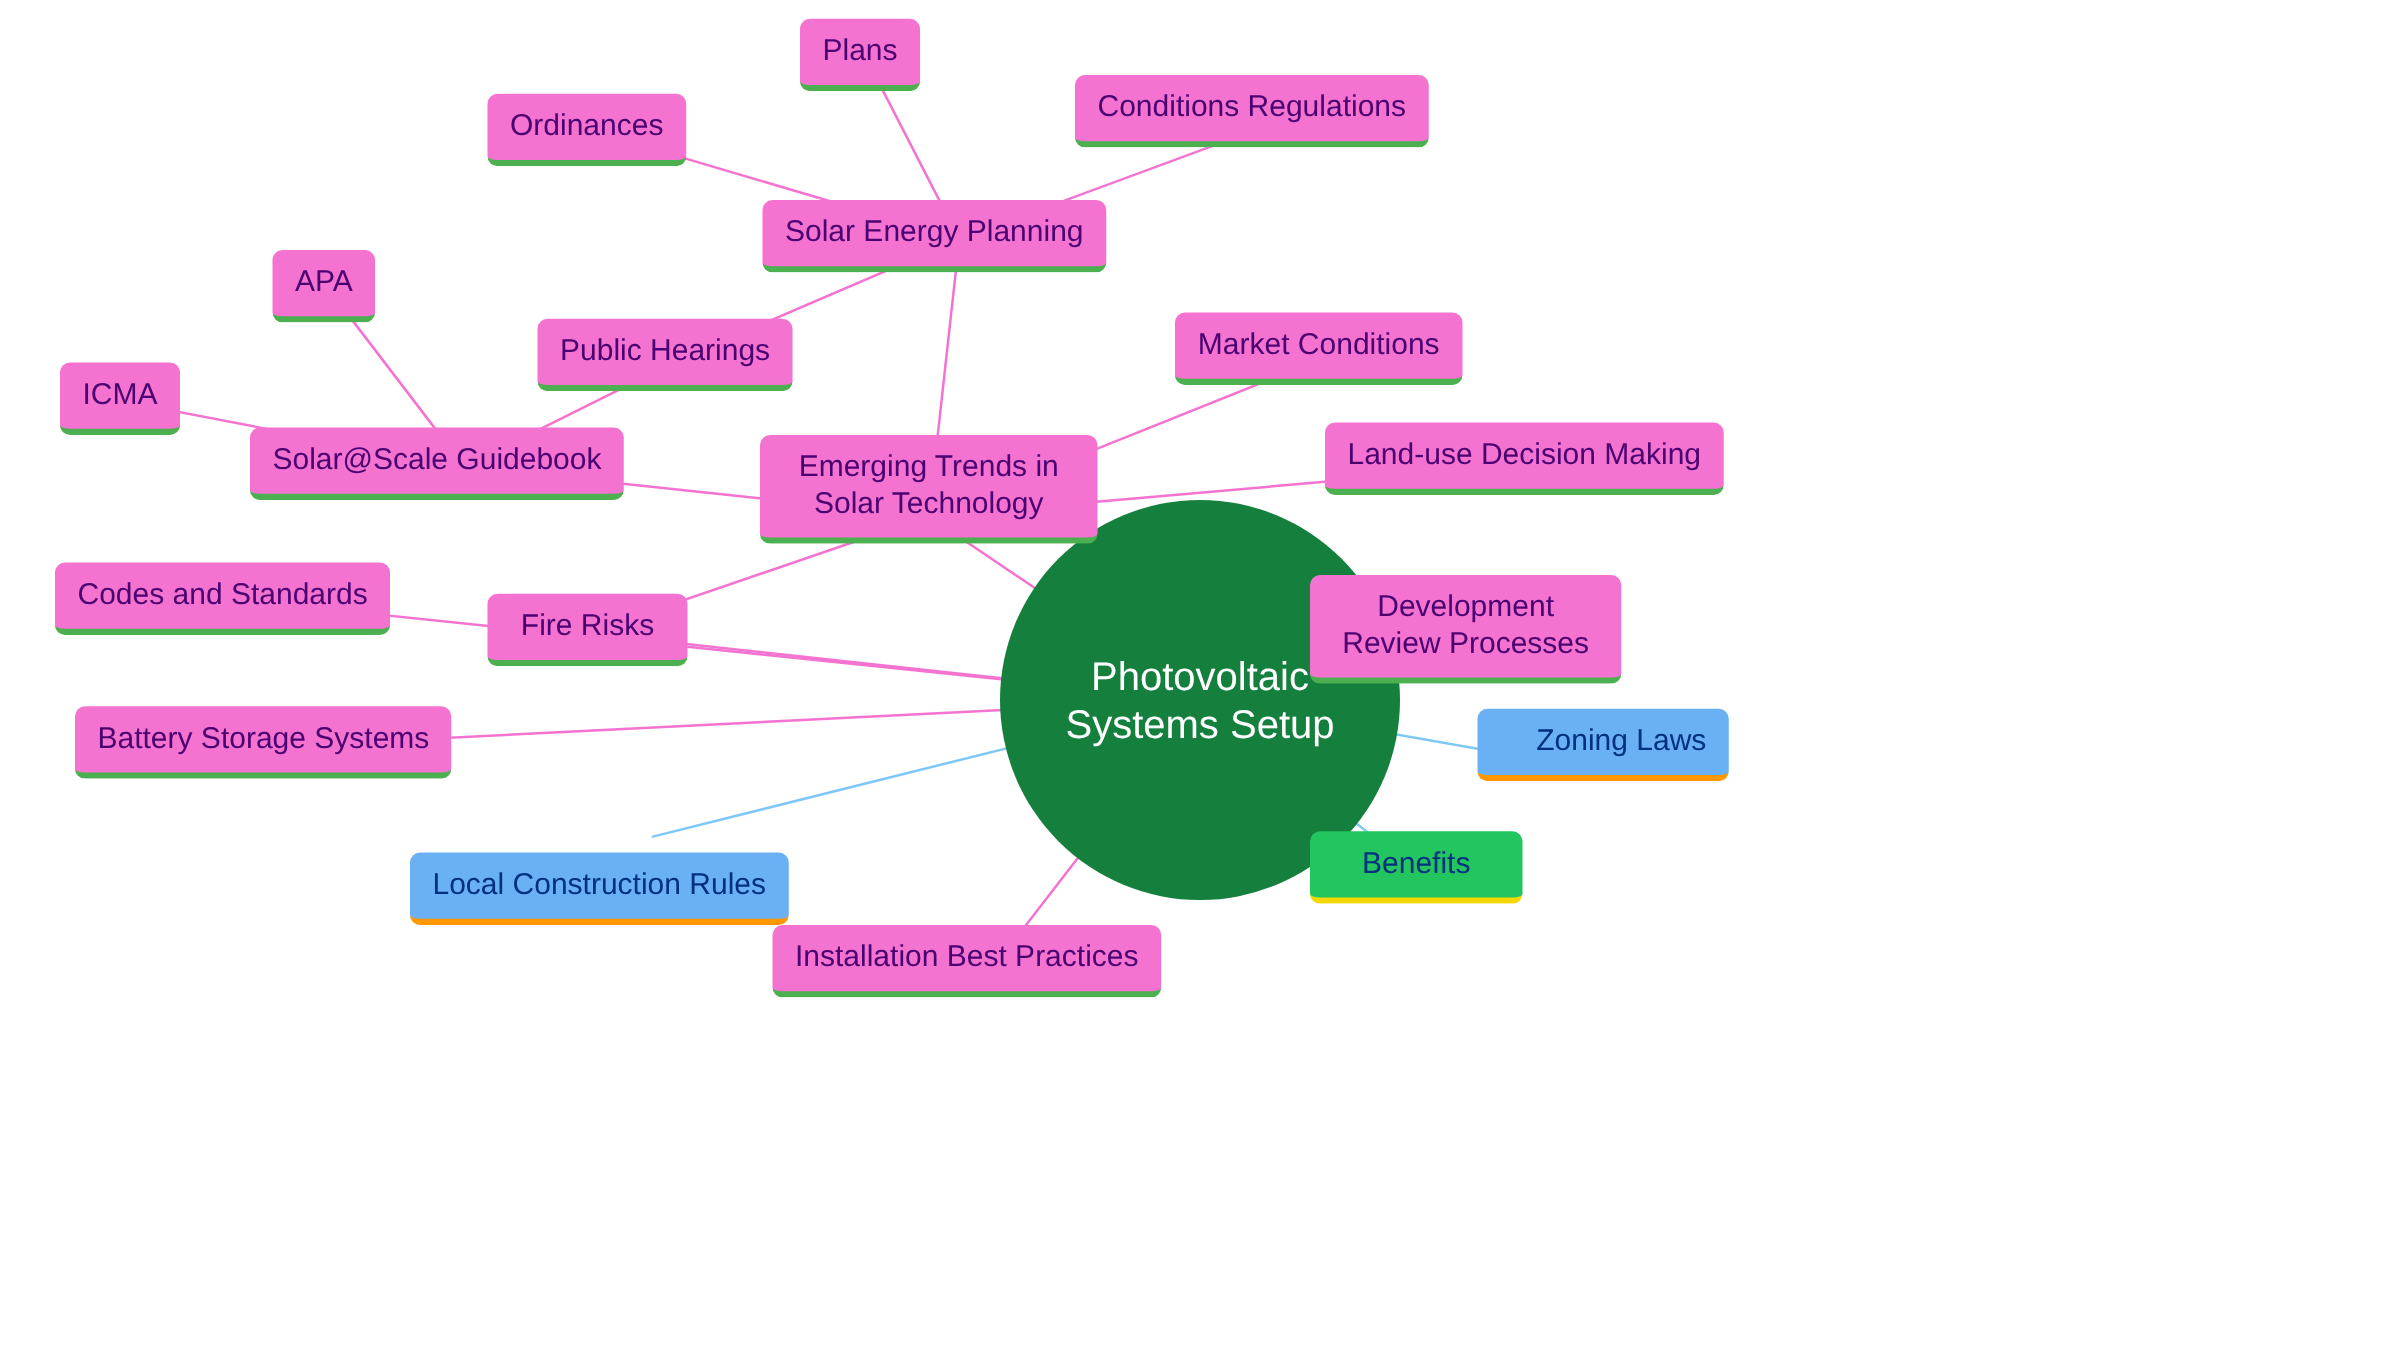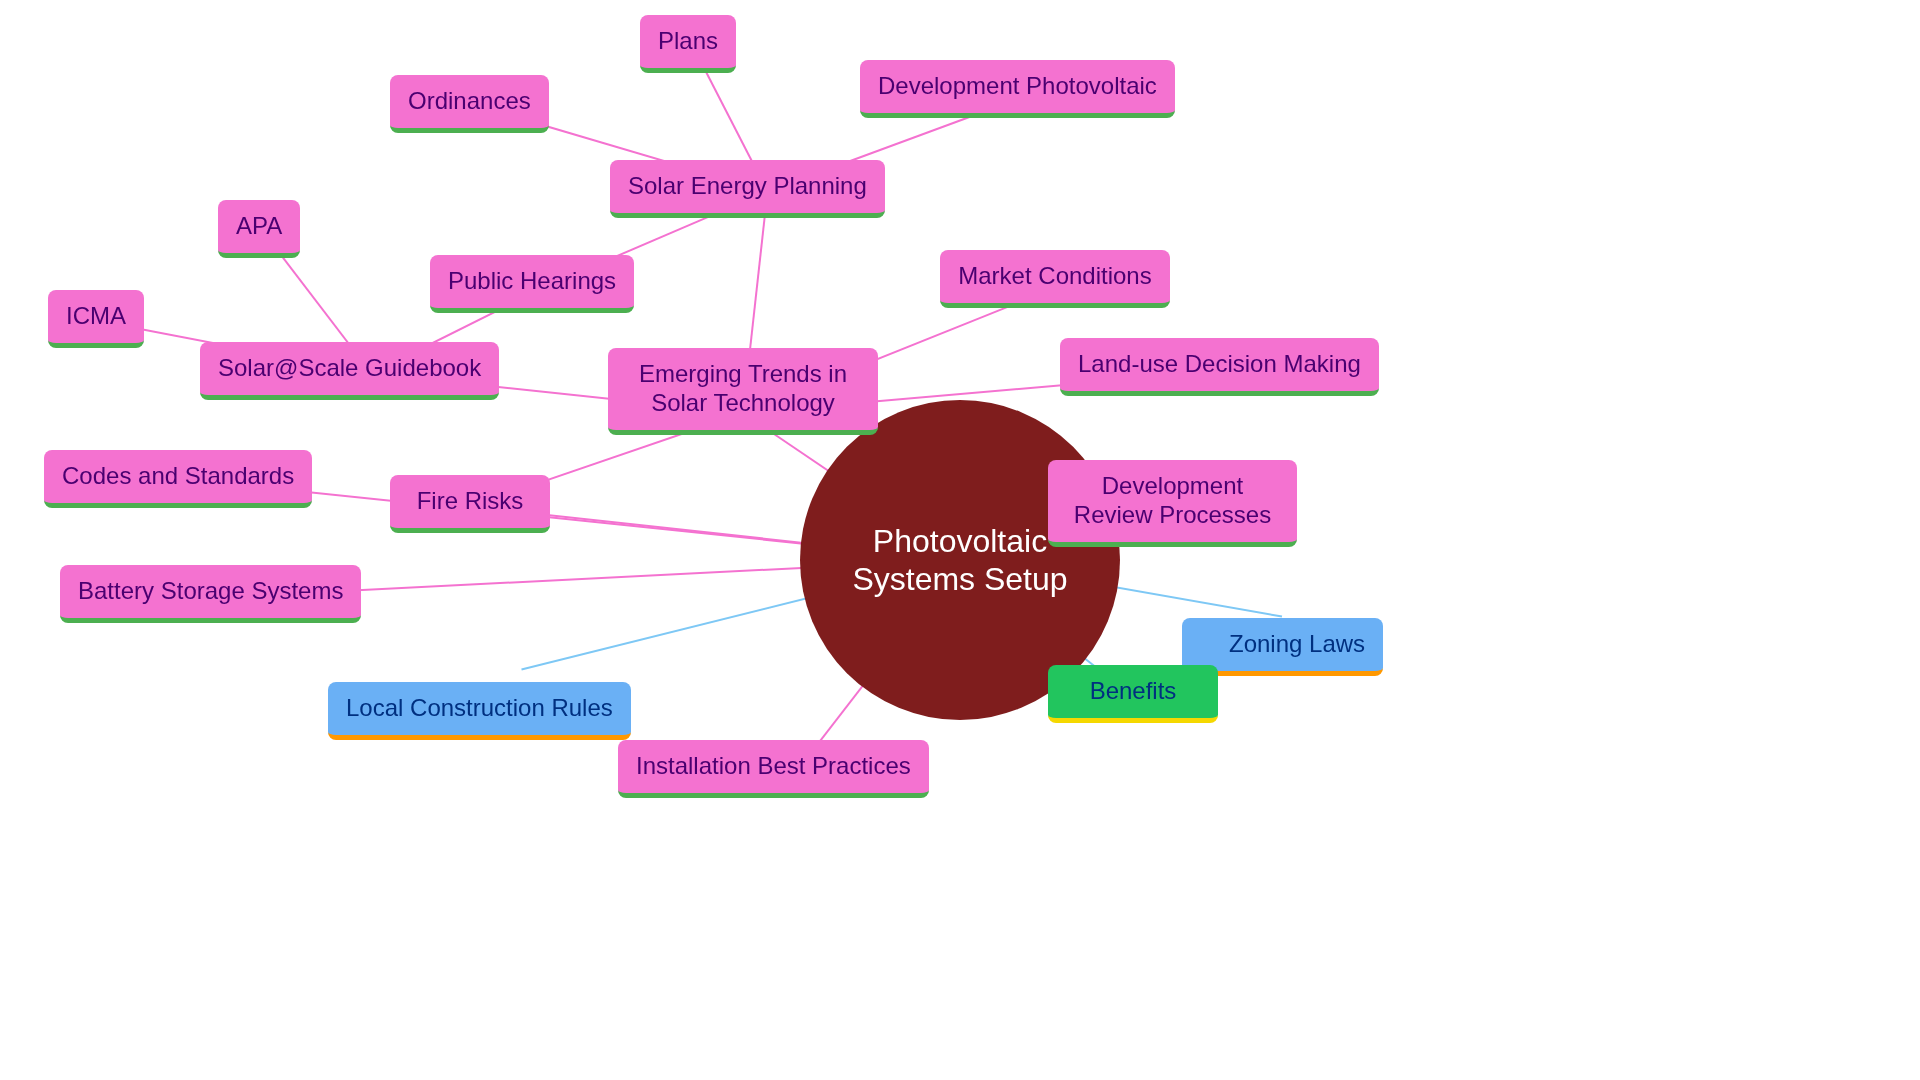--- a/index.html
+++ b/index.html
@@ -43,21 +43,21 @@
       border-bottom-color: #ff9800;
     }
 
     .node-blue-yellow {
       background: #22c55e;
       color: #003080;
       border-bottom-color: #f5d800;
     }
 
     .node-center {
-      background: #7f1d1d;
+      background: #15803d;
       color: #ffffff;
       border-radius: 50%;
       width: 320px;
       height: 320px;
       display: flex;
       align-items: center;
       justify-content: center;
       font-size: 32px;
       font-weight: 400;
       text-align: center;
@@ -94,21 +94,21 @@
 
 <div class="node node-center" style="left: 800px; top: 400px;">
   <span>Photovoltaic Systems Setup</span>
 </div>
 
 <div class="node node-pink" style="left: 640px; top: 15px;">
   <span>Plans</span>
 </div>
 
 <div class="node node-pink" style="left: 860px; top: 60px;">
-  <span>Development Photovoltaic</span>
+  <span>Conditions Regulations</span>
 </div>
 
 <div class="node node-pink" style="left: 390px; top: 75px;">
   <span>Ordinances</span>
 </div>
 
 <div class="node node-pink" style="left: 610px; top: 160px; min-width: 220px;">
   <span>Solar Energy Planning</span>
 </div>
 
@@ -153,21 +153,21 @@
 </div>
 
 <div class="node node-pink" style="left: 60px; top: 565px; min-width: 260px;">
   <span>Battery Storage Systems</span>
 </div>
 
 <div class="node node-blue" style="left: 328px; top: 638px; min-width: 270px; margin-top: 44px;">
   <span>Local Construction Rules</span>
 </div>
 
-<div class="node node-blue" style="left: 1182px; top: 618px; min-width: 200px; padding-left: 47px;">
+<div class="node node-blue" style="left: 1182px; top: 567px; min-width: 200px; padding-left: 47px;">
   <span>Zoning Laws</span>
 </div>
 
 <div class="node node-blue-yellow" style="left: 1048px; top: 665px; min-width: 170px;">
   <span>Benefits</span>
 </div>
 
 <div class="node node-pink" style="left: 618px; top: 740px; min-width: 300px;">
   <span>Installation Best Practices</span>
 </div>

